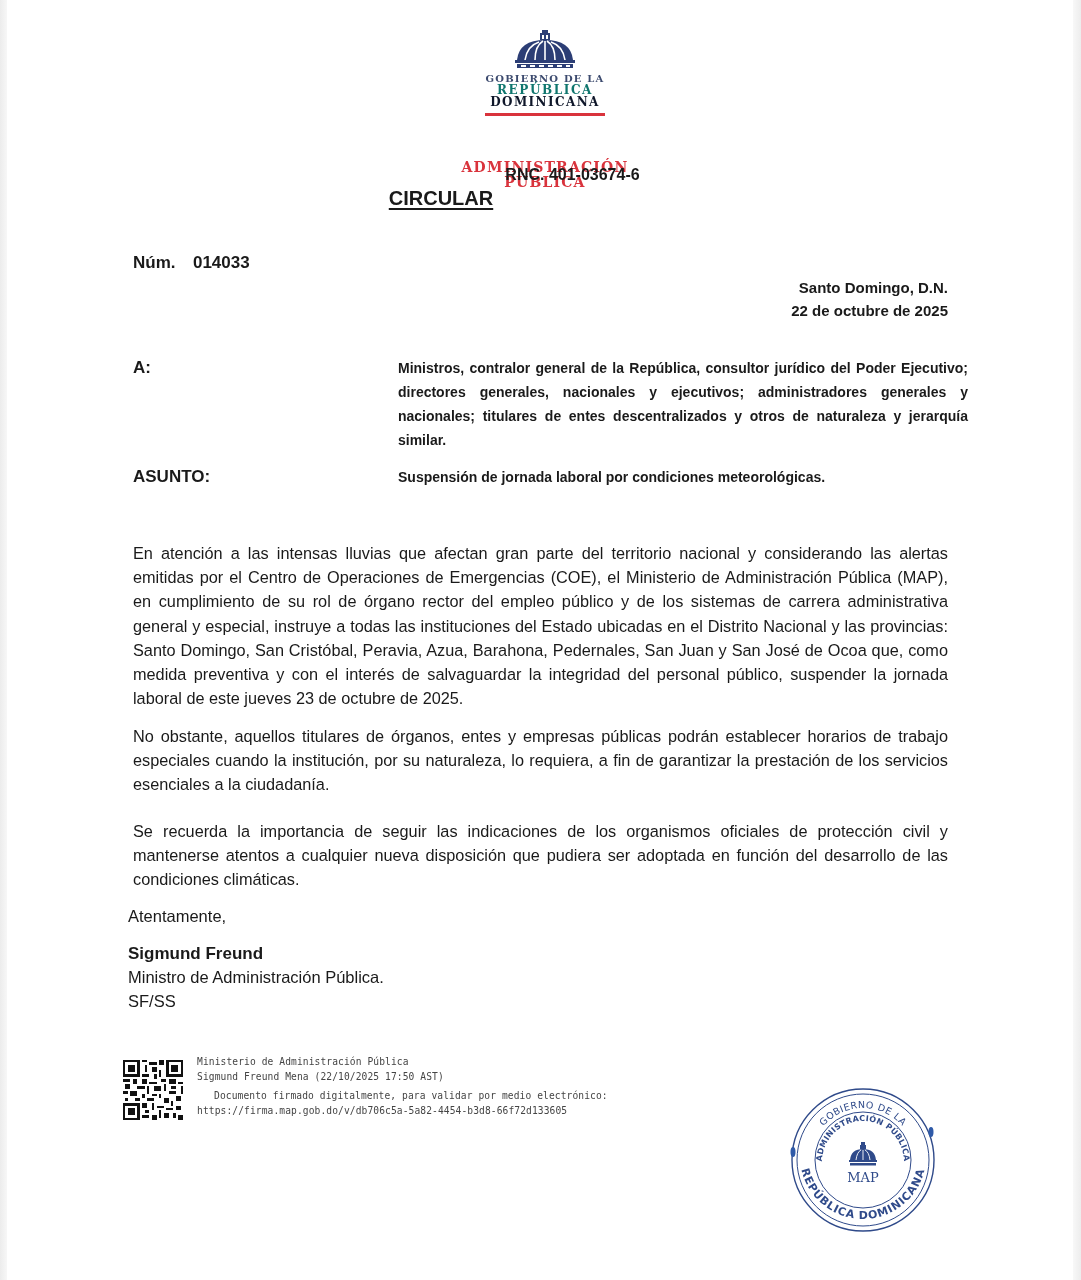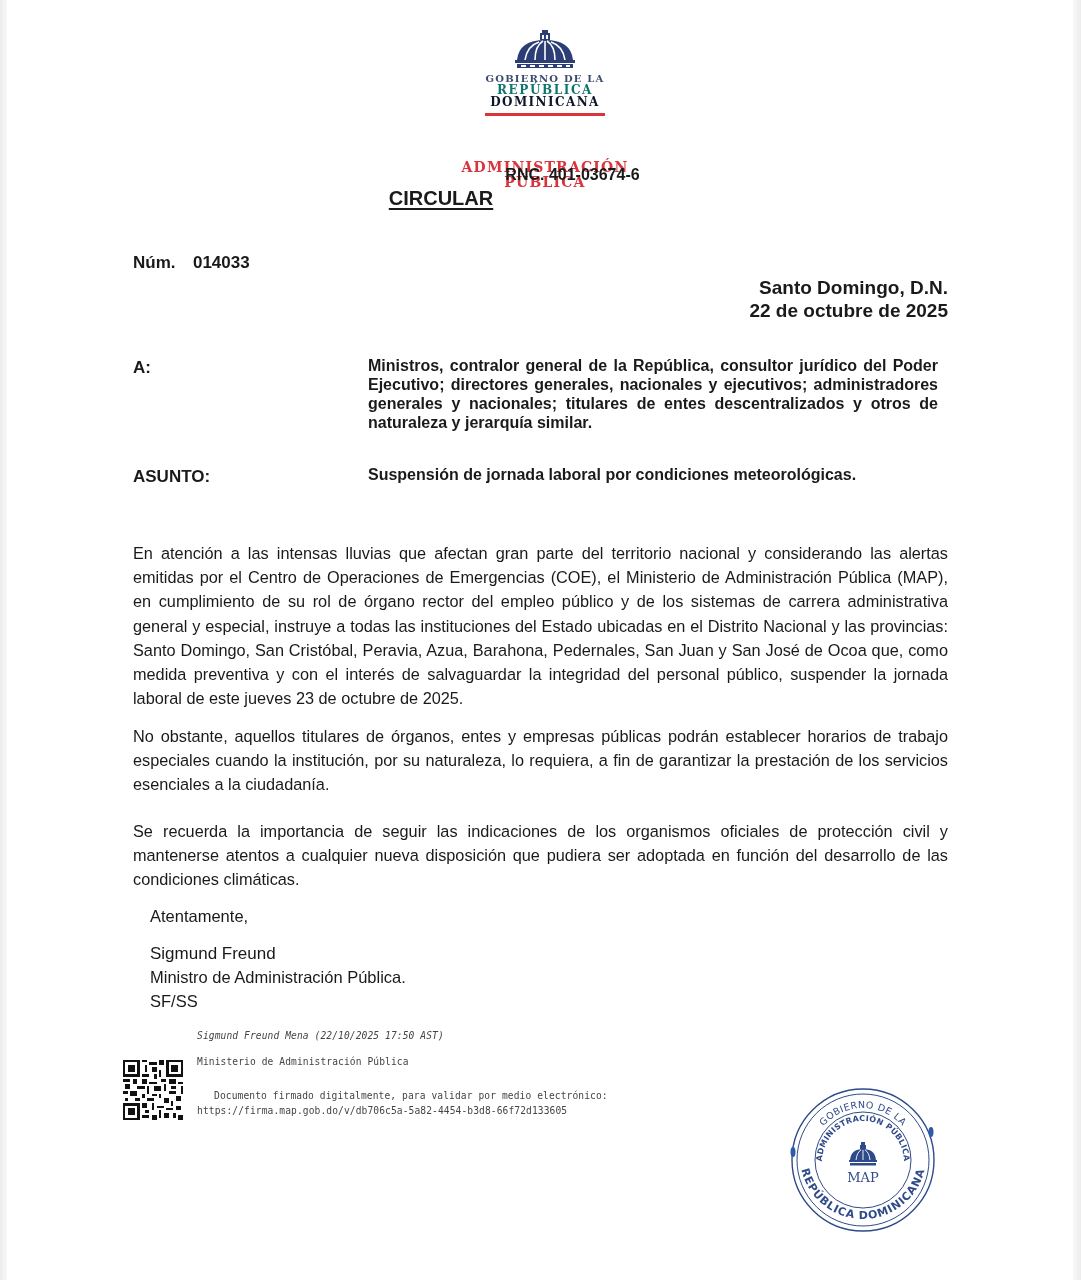--- a/index.html
+++ b/index.html
@@ -20,29 +20,29 @@
   .logo .dom { font-family: "DejaVu Serif", serif; font-weight: bold; color: #0f172a; font-size: 12px; letter-spacing: 1.4px; line-height: 12px; }
   .logo .redline { width: 120px; height: 3px; background: #d9333c; margin: 5px auto 4px; }
   .logo .adm { font-family: "DejaVu Serif", serif; font-weight: bold; color: #d9333c; font-size: 14px; letter-spacing: 1.2px; line-height: 15px; margin-top: 44px; }
   .logo .pub { font-family: "DejaVu Serif", serif; font-weight: bold; color: #d9333c; font-size: 14px; letter-spacing: 1.2px; line-height: 14px; }
 
   .rnc { position: absolute; left: 0; width: 1081px; top: 166px; text-align: center; font-weight: bold; font-size: 16px; padding-left: 32px; }
   .doc-type { position: absolute; left: 0; width: 882px; top: 187px; text-align: center; font-weight: bold; font-size: 20px; }
   .doc-type span { text-decoration: underline; text-underline-offset: 3px; }
 
   .num { position: absolute; left: 133px; top: 253px; font-weight: bold; font-size: 17px; word-spacing: 4px; }
-  .place-date { position: absolute; right: 133px; top: 276px; text-align: right; font-weight: bold; font-size: 19px; line-height: 23px; }
+  .place-date { position: absolute; right: 133px; top: 276px; text-align: right; font-weight: bold; font-size: 15px; line-height: 23px; }
 
   .field-label { position: absolute; left: 133px; font-weight: bold; font-size: 17px; }
-  .field-value { position: absolute; left: 368px; width: 570px; font-weight: bold; font-size: 16px; line-height: 19px; text-align: justify; }
+  .field-value { position: absolute; left: 398px; width: 570px; font-weight: bold; font-size: 14px; line-height: 24px; text-align: justify; }
 
   .body-par { position: absolute; left: 133px; width: 815px; font-size: 16.3px; line-height: 24.2px; text-align: justify; }
 
-  .sign { position: absolute; left: 150px; font-size: 16.5px; }
-  .sign.bold { font-weight: normal; font-size: 17px; }
+  .sign { position: absolute; left: 128px; font-size: 16.5px; }
+  .sign.bold { font-weight: bold; font-size: 17px; }
 
   .qr { position: absolute; left: 123px; top: 1060px; width: 60px; height: 60px; }
   .mono { position: absolute; left: 197px; font-family: "DejaVu Sans Mono", "Liberation Mono", monospace; font-size: 9.6px; color: #444; line-height: 12px; letter-spacing: 0.1px; white-space: nowrap; }
 
   .seal { position: absolute; left: 786px; top: 1086px; width: 154px; height: 148px; }
 </style>
 </head>
 <body>
 
 <div class="edge-left"></div>
@@ -156,21 +156,21 @@
       <rect x="15" y="21" width="1" height="3"></rect>
       <rect x="17" y="22" width="2" height="2"></rect>
       <rect x="21" y="22" width="1" height="2"></rect>
       <rect x="23" y="23" width="2" height="2"></rect>
     <rect x="8" y="23" width="3" height="1"></rect>
       <rect x="12" y="23" width="2" height="2"></rect>
   </g>
 </svg>
 
 <div class="mono" style="top:1056px;">Ministerio de Administración Pública</div>
-<div class="mono" style="top:1030px;font-style:italic;">Sigmund Freund Mena (22/10/2025 17:50 AST)</div>
+<div class="mono" style="top:1071px;">Sigmund Freund Mena (22/10/2025 17:50 AST)</div>
 <div class="mono" style="top:1090px;padding-left:17px;">Documento firmado digitalmente, para validar por medio electrónico:</div>
 <div class="mono" style="top:1105px;">https://firma.map.gob.do/v/db706c5a-5a82-4454-b3d8-66f72d133605</div>
 
 <svg class="seal" viewBox="0 0 154 148">
   <defs>
     <path id="arcTopOuter" d="M 25 74 A 52 52 0 0 1 129 74"></path>
     <path id="arcTopInner" d="M 36 76 A 41 41 0 0 1 118 76"></path>
     <path id="arcBottom" d="M 14 70 A 63 63 0 0 0 140 70"></path>
   </defs>
   <circle cx="77" cy="74" r="71" fill="none" stroke="#2f4a8a" stroke-width="1.4"></circle>

